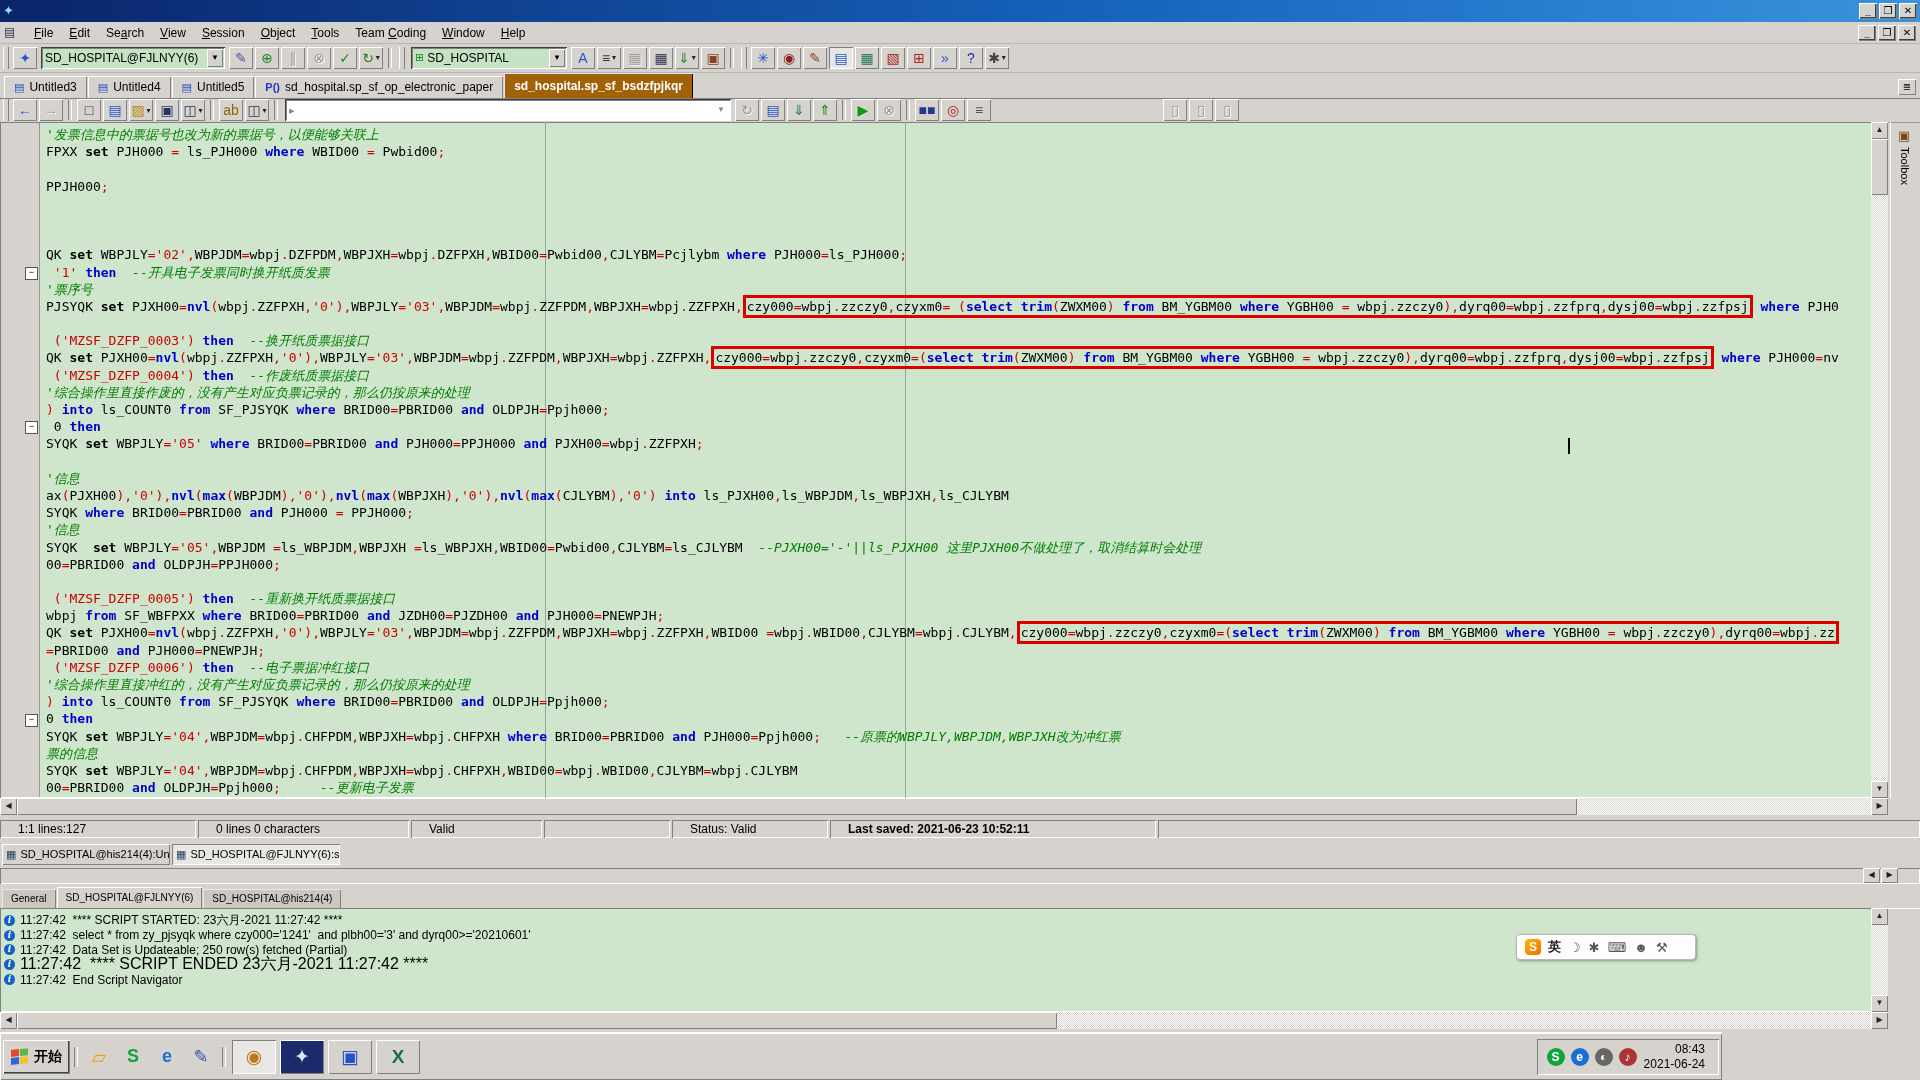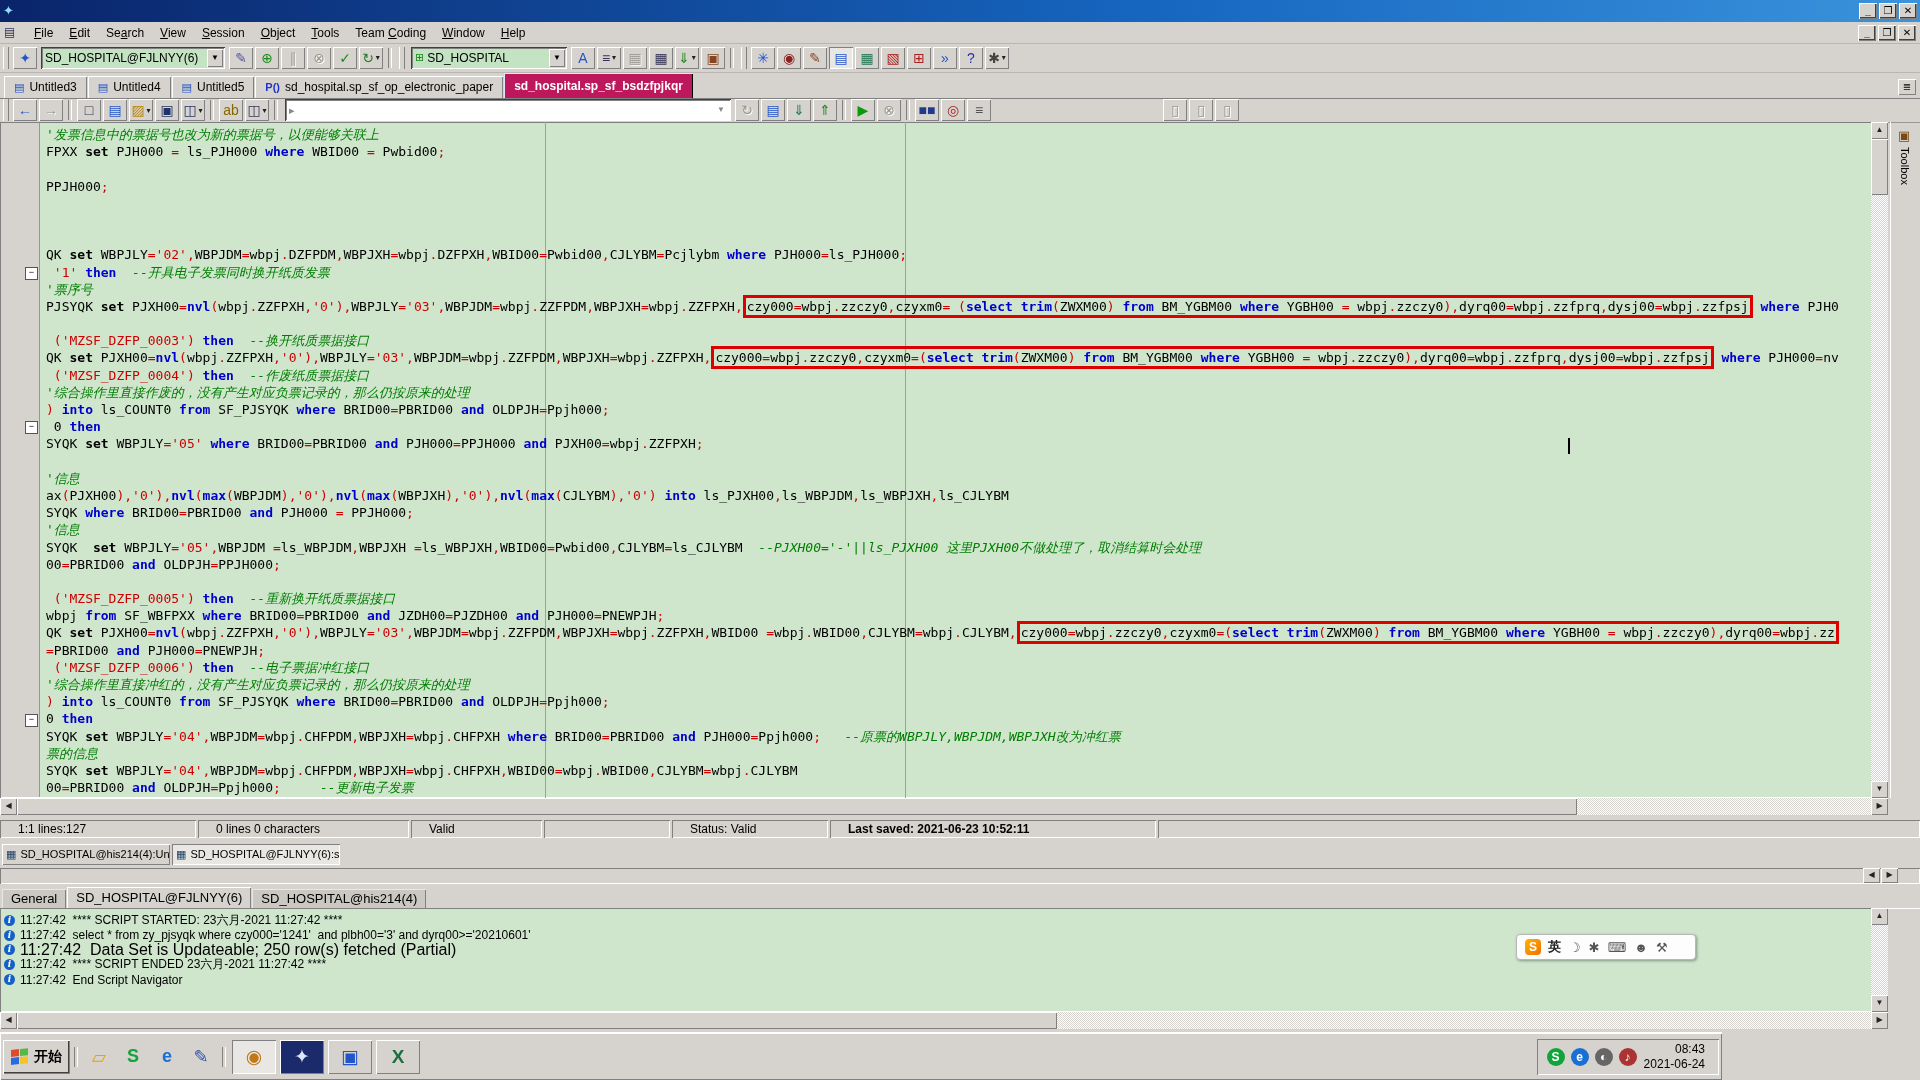--- a/index.html
+++ b/index.html
@@ -39,21 +39,21 @@
     box-shadow:inset 1px 1px 0 #404040, inset -1px -1px 0 #fff, inset 2px 2px 0 #808080;
     padding:0 2px 0 4px;margin:0 3px;}
   .combo .cval{flex:1;white-space:nowrap;overflow:hidden;font-size:12px;}
   .combo .cbtn{width:16px;height:18px;margin-left:3px;font-size:8px;line-height:17px;text-align:center;}
   .combo .cicon{font-size:11px;margin-right:3px;color:#1a8a1a;}
   
   #tabbar{left:0;top:72px;width:1920px;height:26px;display:flex;align-items:flex-end;border-bottom:1px solid #808080;}
   .doctab{height:22px;display:flex;align-items:center;padding:0 10px;margin-right:1px;white-space:nowrap;
           background:#d6d3ce;box-shadow:inset 1px 1px 0 #fff, inset -1px 0 0 #808080;}
   .doctab .dicon{margin-right:5px;font-size:11px;font-weight:bold;}
-  .doctab.active{background:#be185d;color:#fff;font-weight:bold;height:25px;box-shadow:inset 1px 1px 0 #dfe6ff, inset -1px 0 0 #000;}
+  .doctab.active{background:#a16207;color:#fff;font-weight:bold;height:25px;box-shadow:inset 1px 1px 0 #dfe6ff, inset -1px 0 0 #000;}
   .tabbar-end{margin-left:auto;margin-bottom:3px;margin-right:4px;width:18px;height:16px;text-align:center;font-size:10px;line-height:15px;}
   
   #editor{left:0;top:122px;width:1888px;height:676px;background:#cfe6cd;
           box-shadow:inset 1px 1px 0 #808080, inset -1px -1px 0 #fff;overflow:hidden;}
   #gutter{position:absolute;left:1px;top:1px;width:38px;height:674px;background:#d6d3ce;border-right:1px solid #9a978f;}
   .foldbox{position:absolute;left:24px;width:11px;height:11px;background:#fff;border:1px solid #555;
            font-size:9px;line-height:9px;text-align:center;color:#000;}
   #code{position:absolute;left:46px;top:4px;right:2px;bottom:0;font-family:"DejaVu Sans Mono",monospace;
         font-size:13px;line-height:17.2px;white-space:pre;}
   .cline{height:17.2px;}
@@ -80,21 +80,21 @@
   .sseg{height:18px;display:flex;align-items:center;padding:0 18px;white-space:nowrap;overflow:hidden;}
   
   #taskbtnrow{left:0;top:842px;width:1920px;height:24px;display:flex;align-items:center;gap:2px;padding-left:2px;}
   .sessbtn{width:160px;height:21px;display:flex;align-items:center;padding:0 4px;white-space:nowrap;overflow:hidden;font-size:11px;}
   .sessbtn .sicon{margin-right:4px;font-size:11px;color:#246;}
   .sessbtn.pressed{background:#e9e7e3;box-shadow:inset 1px 1px 0 #808080, inset -1px -1px 0 #fff;}
   #thinstrip{left:0;top:868px;width:1920px;height:16px;}
   
   #outtabs{left:0;top:886px;width:1920px;height:22px;display:flex;align-items:flex-end;gap:1px;padding-left:2px;border-bottom:1px solid #fff;}
   .outtab{height:19px;display:flex;align-items:center;padding:0 9px;white-space:nowrap;background:#cbc8c2;
-          box-shadow:inset 1px 1px 0 #e9e7e3, inset -1px 0 0 #808080;font-size:13px;}
+          box-shadow:inset 1px 1px 0 #e9e7e3, inset -1px 0 0 #808080;font-size:10px;}
   .outtab.active{background:#d6d3ce;height:21px;font-weight:normal;box-shadow:inset 1px 1px 0 #fff, inset -1px 0 0 #808080;}
   #output{left:0;top:908px;width:1886px;height:104px;background:#cfe6cd;
           box-shadow:inset 1px 1px 0 #808080, inset -1px -1px 0 #fff;overflow:hidden;}
   .outline-row{display:flex;align-items:center;height:14.8px;padding-left:4px;white-space:pre;}
   .infoicon{width:11px;height:11px;border-radius:50%;background:#1560c8;color:#fff;font-size:9px;line-height:11px;
             text-align:center;margin-right:5px;flex:0 0 11px;font-family:"DejaVu Serif",serif;font-style:italic;font-weight:bold;}
   
   #imebar{left:1516px;top:934px;width:162px;height:24px;background:#fdfdfd;border:1px solid #b8b8b8;border-radius:4px;
           display:flex;align-items:center;gap:7px;padding:0 8px;box-shadow:1px 1px 3px rgba(0,0,0,.35);}
   #imebar .sglyph{color:#fff;background:#ff8a00;width:16px;height:16px;border-radius:4px;text-align:center;line-height:16px;font-weight:bold;font-size:12px;background:linear-gradient(135deg,#ffb400,#f07000);}
@@ -421,22 +421,22 @@
 
 <div id="outtabs" class="abs">
     <div class="outtab">General</div>
     <div class="outtab active">SD_HOSPITAL@FJLNYY(6)</div>
     <div class="outtab">SD_HOSPITAL@his214(4)</div>
   </div>
 <div id="output" class="abs">
     <div style="height: 5px;"></div>
     <div class="outline-row"><span class="infoicon">i</span><span style="font-size: 12px;">11:27:42  **** SCRIPT STARTED: 23六月-2021 11:27:42 ****</span></div>
     <div class="outline-row"><span class="infoicon">i</span><span style="font-size: 12px;">11:27:42  select * from zy_pjsyqk where czy000='1241'  and plbh00='3' and dyrq00&gt;='20210601'</span></div>
-    <div class="outline-row"><span class="infoicon">i</span><span style="font-size: 16px;">11:27:42  Data Set is Updateable; 250 row(s) fetched (Partial)</span></div>
-    <div class="outline-row"><span class="infoicon">i</span><span style="font-size: 12px;">11:27:42  **** SCRIPT ENDED 23六月-2021 11:27:42 ****</span></div>
+    <div class="outline-row"><span class="infoicon">i</span><span style="font-size: 12px;">11:27:42  Data Set is Updateable; 250 row(s) fetched (Partial)</span></div>
+    <div class="outline-row"><span class="infoicon">i</span><span style="font-size: 16px;">11:27:42  **** SCRIPT ENDED 23六月-2021 11:27:42 ****</span></div>
     <div class="outline-row"><span class="infoicon">i</span><span style="font-size: 12px;">11:27:42  End Script Navigator</span></div>
   </div>
 <div class="abs vscroll" style="left:1871px;top:908px;height:104px;">
   <div class="sbtn raisedsoft" style="top:0;left:0;">▲</div>
   <div class="sbtn raisedsoft" style="bottom:0;left:0;">▼</div>
 </div>
 <div class="hscroll abs" style="left:0;top:1012px;width:1888px;">
   <div class="sbtn raisedsoft" style="left:0;top:0;">◀</div>
   <div class="sthumb raisedsoft" style="left:17px;top:0;width:1040px;height:17px;"></div>
   <div class="sbtn raisedsoft" style="right:0;top:0;">▶</div>

